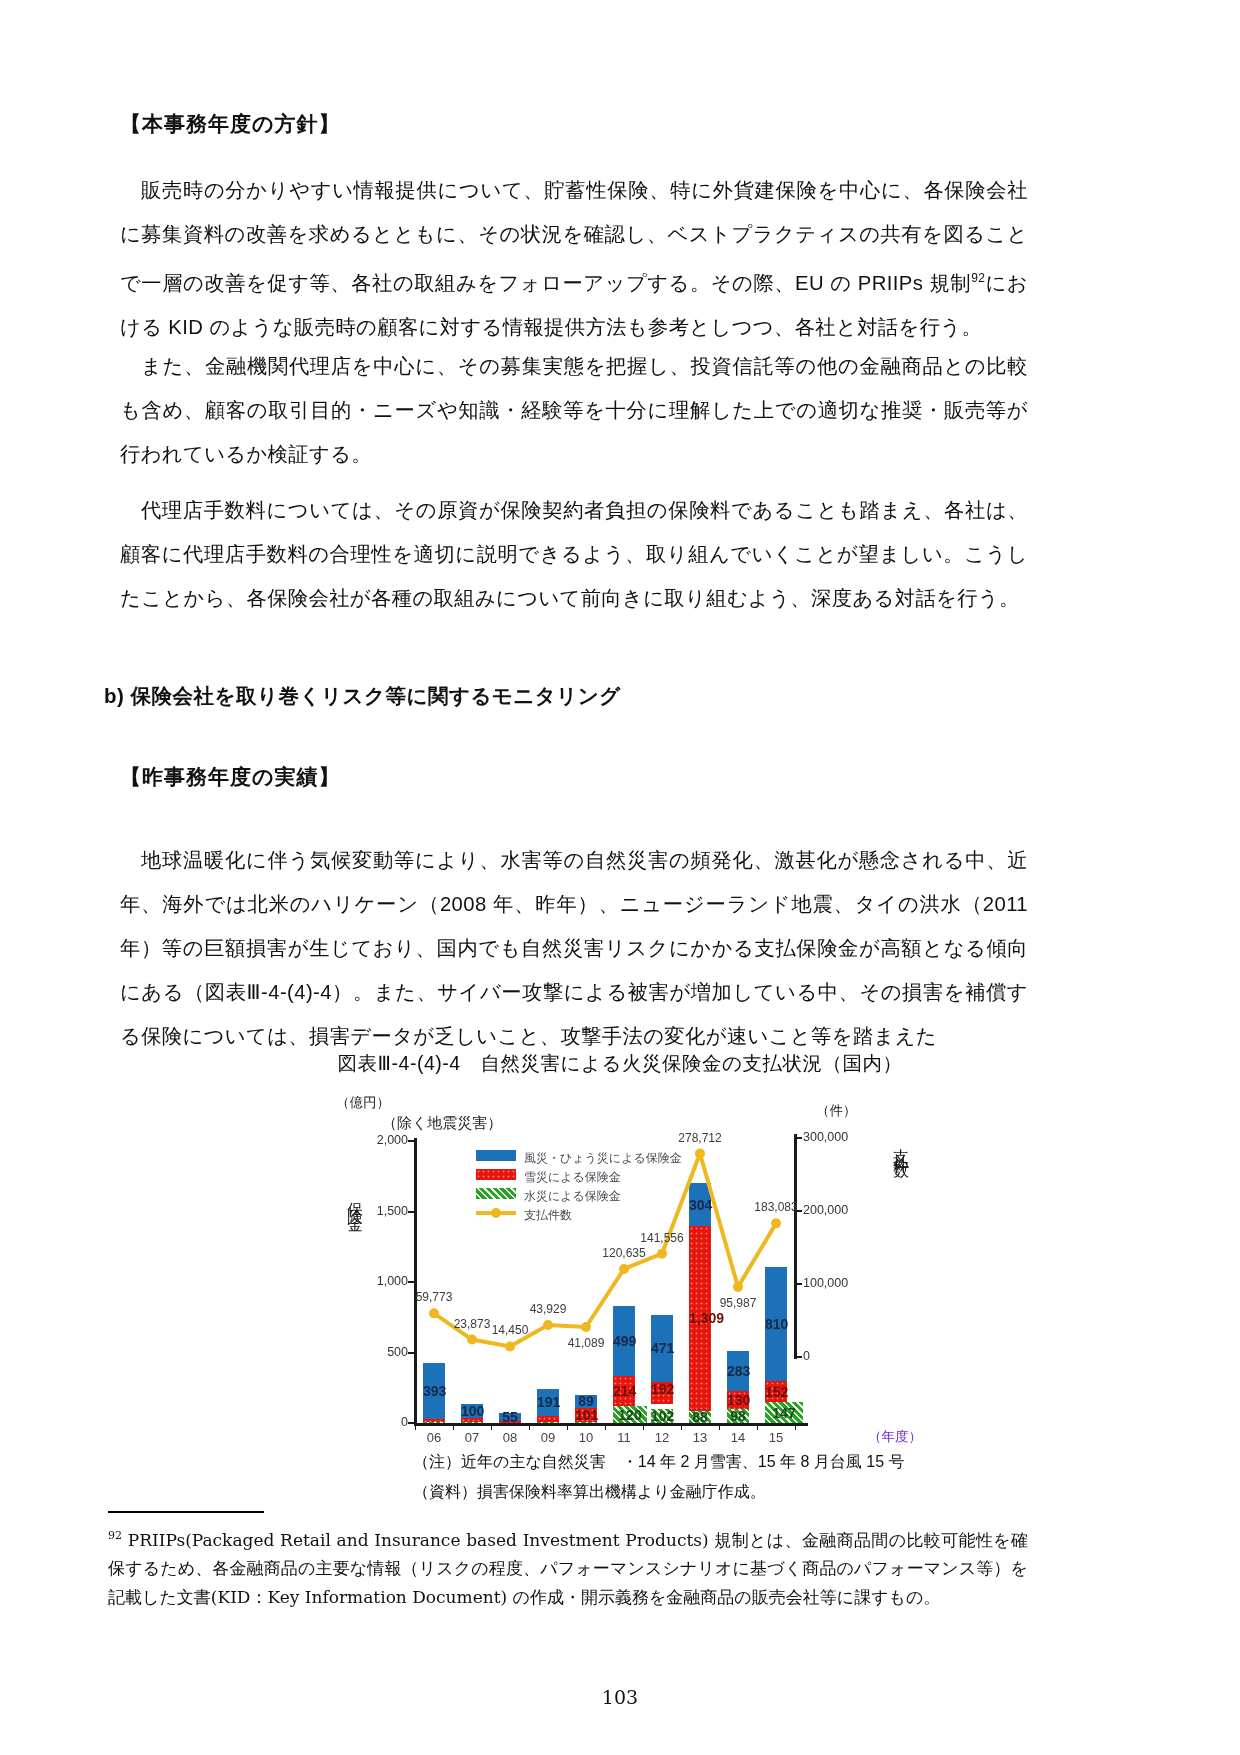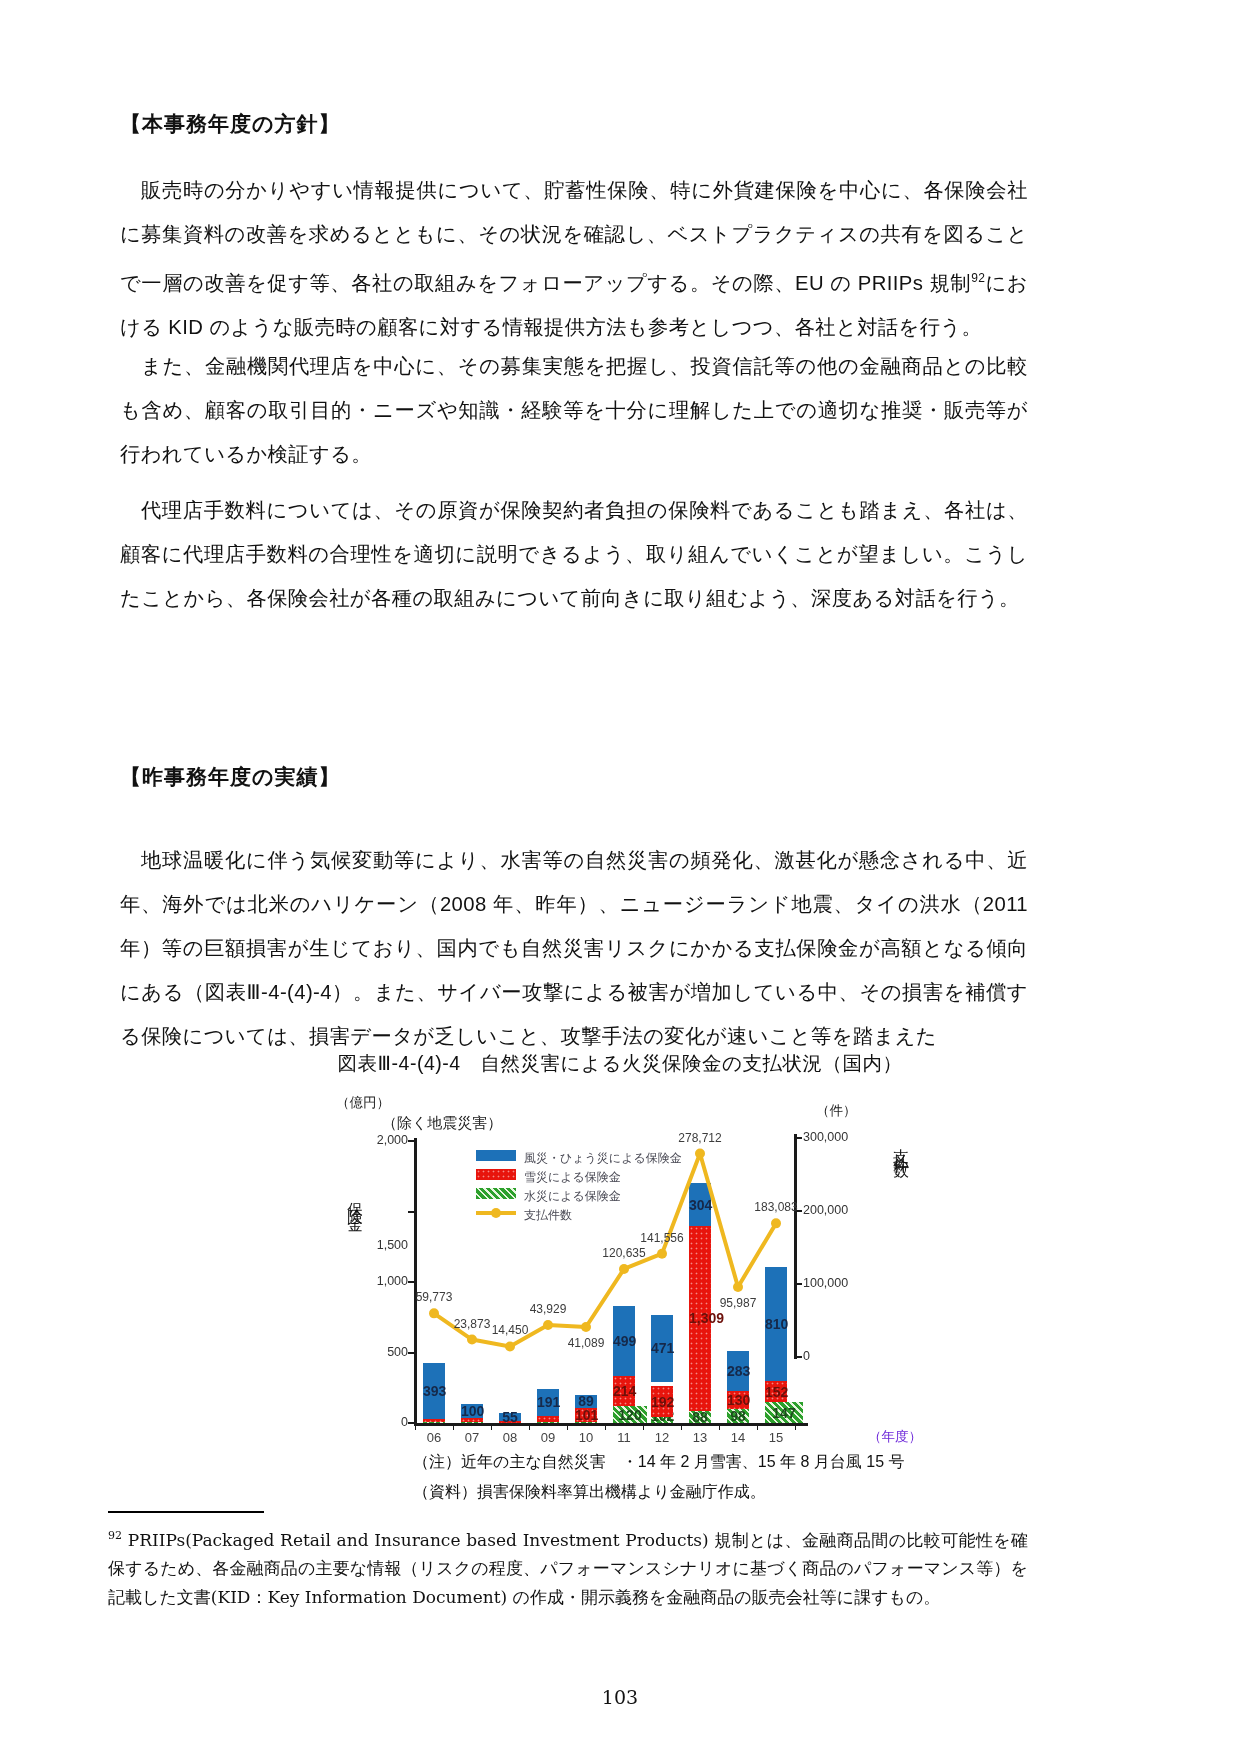--- a/index.html
+++ b/index.html
@@ -64,20 +64,21 @@
 <div class="page">
 
   <div class="h-main" style="top:110px;">【本事務年度の方針】</div>
 
   <div class="para" style="top:168px;"><span>　販売時の分かりやすい情報提供について、貯蓄性保険、特に外貨建保険を中心に、各保険会社に募集資料の改善を求めるとともに、その状況を確認し、ベストプラクティスの共有を図ることで一層の改善を促す等、各社の取組みをフォローアップする。その際、EU の PRIIPs 規制</span><sup>92</sup><span>における KID のような販売時の顧客に対する情報提供方法も参考としつつ、各社と対話を行う。</span></div>
 
   <div class="para" style="top:344px;">　また、金融機関代理店を中心に、その募集実態を把握し、投資信託等の他の金融商品との比較も含め、顧客の取引目的・ニーズや知識・経験等を十分に理解した上での適切な推奨・販売等が行われているか検証する。</div>
 
   <div class="para" style="top:488px;">　代理店手数料については、その原資が保険契約者負担の保険料であることも踏まえ、各社は、顧客に代理店手数料の合理性を適切に説明できるよう、取り組んでいくことが望ましい。こうしたことから、各保険会社が各種の取組みについて前向きに取り組むよう、深度ある対話を行う。</div>
 
+  <div class="h-sub" style="top:682px;">b) 保険会社を取り巻くリスク等に関するモニタリング</div>
 
   <div class="h-main" style="top:763px;">【昨事務年度の実績】</div>
 
   <div class="para" style="top:838px;">　地球温暖化に伴う気候変動等により、水害等の自然災害の頻発化、激甚化が懸念される中、近年、海外では北米のハリケーン（2008 年、昨年）、ニュージーランド地震、タイの洪水（2011年）等の巨額損害が生じており、国内でも自然災害リスクにかかる支払保険金が高額となる傾向にある（図表Ⅲ-4-(4)-4）。また、サイバー攻撃による被害が増加している中、その損害を補償する保険については、損害データが乏しいこと、攻撃手法の変化が速いこと等を踏まえた</div>
 
   <div class="chart-title">図表Ⅲ-4-(4)-4　自然災害による火災保険金の支払状況（国内）</div>
 
   <div class="chart" id="chart">
     <div class="unit" style="left:6px;top:4px;">（億円）</div>
     <div class="subtitle" style="left:52px;top:24px;">（除く地震災害）</div>
@@ -107,21 +108,21 @@
           <div class="legend-swatch sw-line">
             <span class="ln"></span>
             <span class="dot"></span>
           </div>
           <span class="legend-label">支払件数</span>
         </div>
       </div>
     <div id="chart-dyn">
         <div class="tick-y" style="left:30px;width:48px;text-align:right;top:43px;">2,000</div>
         <div class="tick-mark" style="left:78px;width:6px;height:2px;top:50px;"></div>
-        <div class="tick-y" style="left:30px;width:48px;text-align:right;top:113.5px;margin-top:34px;">1,500</div>
+        <div class="tick-y" style="left:30px;width:48px;text-align:right;top:113.5px;">1,500</div>
         <div class="tick-mark" style="left:78px;width:6px;height:2px;top:120.5px;"></div>
         <div class="tick-y" style="left:30px;width:48px;text-align:right;top:184px;">1,000</div>
         <div class="tick-mark" style="left:78px;width:6px;height:2px;top:191px;"></div>
         <div class="tick-y" style="left:30px;width:48px;text-align:right;top:254.5px;">500</div>
         <div class="tick-mark" style="left:78px;width:6px;height:2px;top:261.5px;"></div>
         <div class="tick-y" style="left:30px;width:48px;text-align:right;top:325px;">0</div>
         <div class="tick-mark" style="left:78px;width:6px;height:2px;top:332px;"></div>
         <div class="tick-y" style="left:473px;top:40px;">300,000</div>
         <div class="tick-mark" style="left:466px;width:6px;height:2px;top:47px;"></div>
         <div class="tick-y" style="left:473px;top:113px;">200,000</div>
@@ -183,21 +184,21 @@
         </div>
         <div class="bar-seg pat-snow" style="left:283px;top:285.906px;width:22px;height:30.174px;">
           <span class="seg-label lbl-snow">214</span>
         </div>
         <div class="bar-seg pat-wind" style="left:283px;top:215.54700000000003px;width:22px;height:70.359px;">
           <span class="seg-label lbl-wind">499</span>
         </div>
         <div class="bar-seg pat-water" style="left:321px;top:318.618px;width:22px;height:14.382px;">
           <span class="seg-label lbl-water">102</span>
         </div>
-        <div class="bar-seg pat-snow" style="left:321px;top:296px;width:22px;height:31px;text-decoration:underline;">
+        <div class="bar-seg pat-snow" style="left:321px;top:283px;width:22px;height:31px;text-decoration:underline;">
           <span class="seg-label lbl-snow">192</span>
         </div>
         <div class="bar-seg pat-wind" style="left:321px;top:225.135px;width:22px;height:66.411px;">
           <span class="seg-label lbl-wind">471</span>
         </div>
         <div class="bar-seg pat-water" style="left:359px;top:320.592px;width:22px;height:12.408px;">
           <span class="seg-label lbl-water">88</span>
         </div>
         <div class="bar-seg pat-snow" style="left:359px;top:136.023px;width:22px;height:184.569px;">
           <span class="seg-label lbl-snow">1,309</span>

